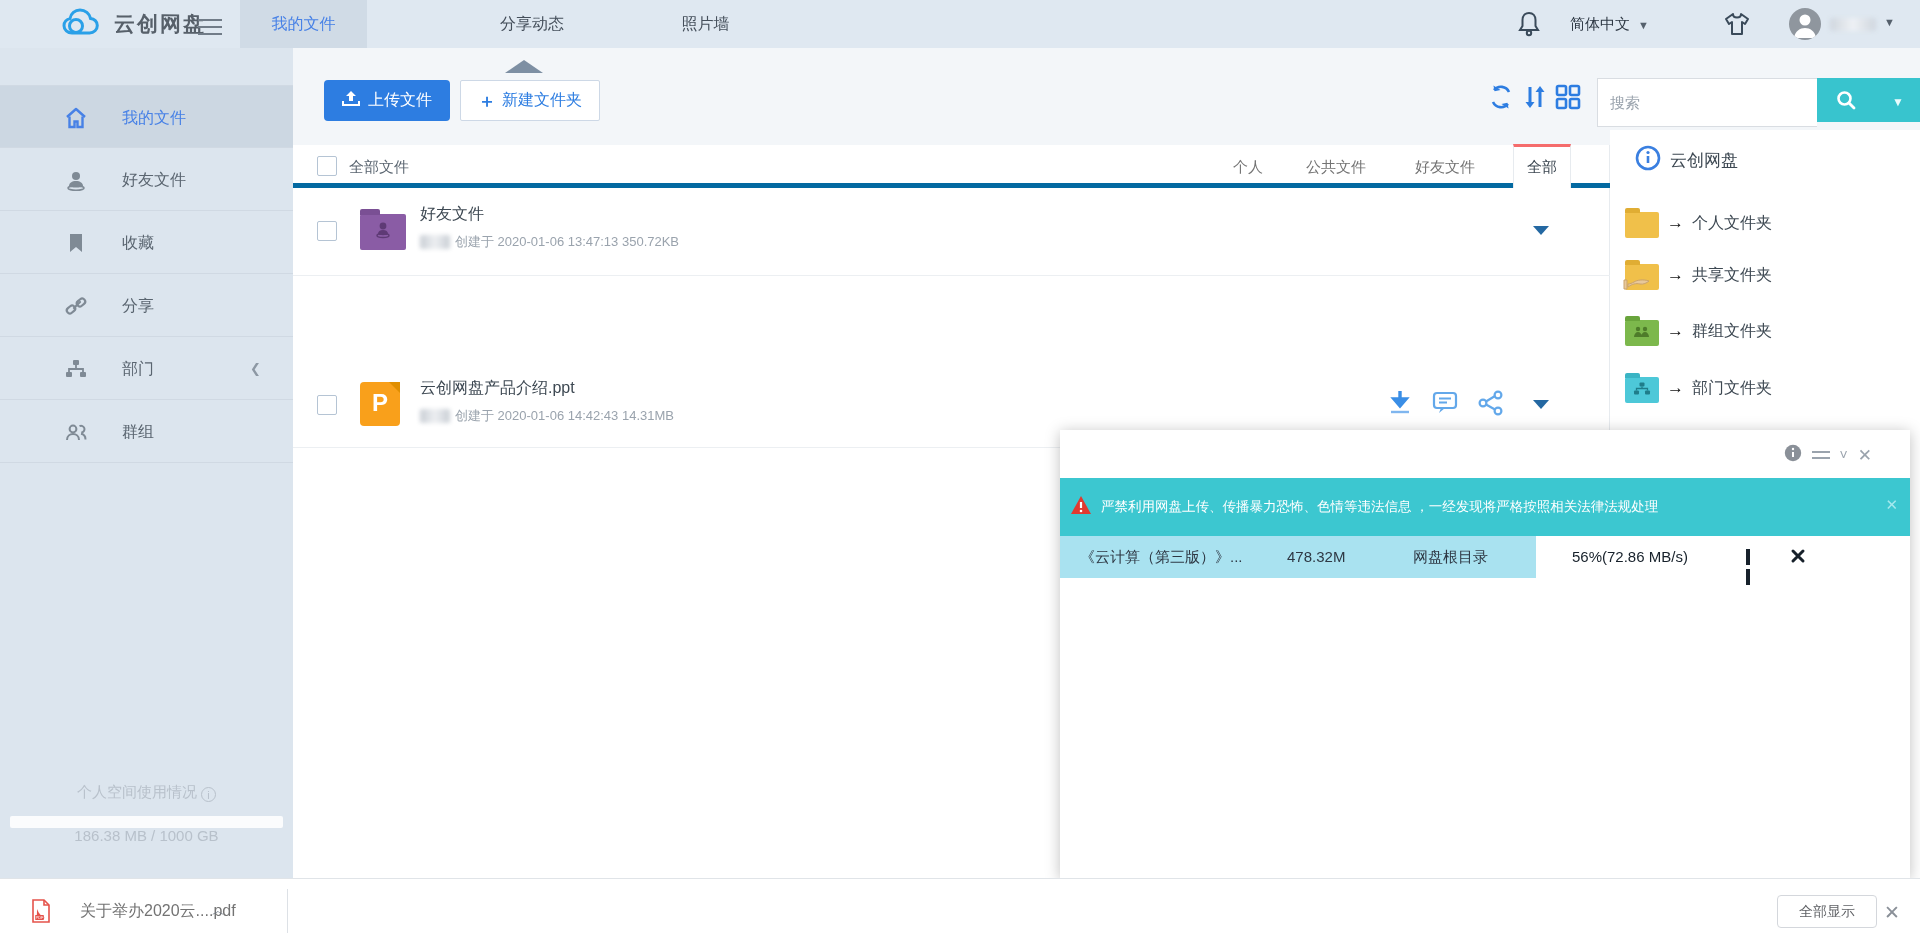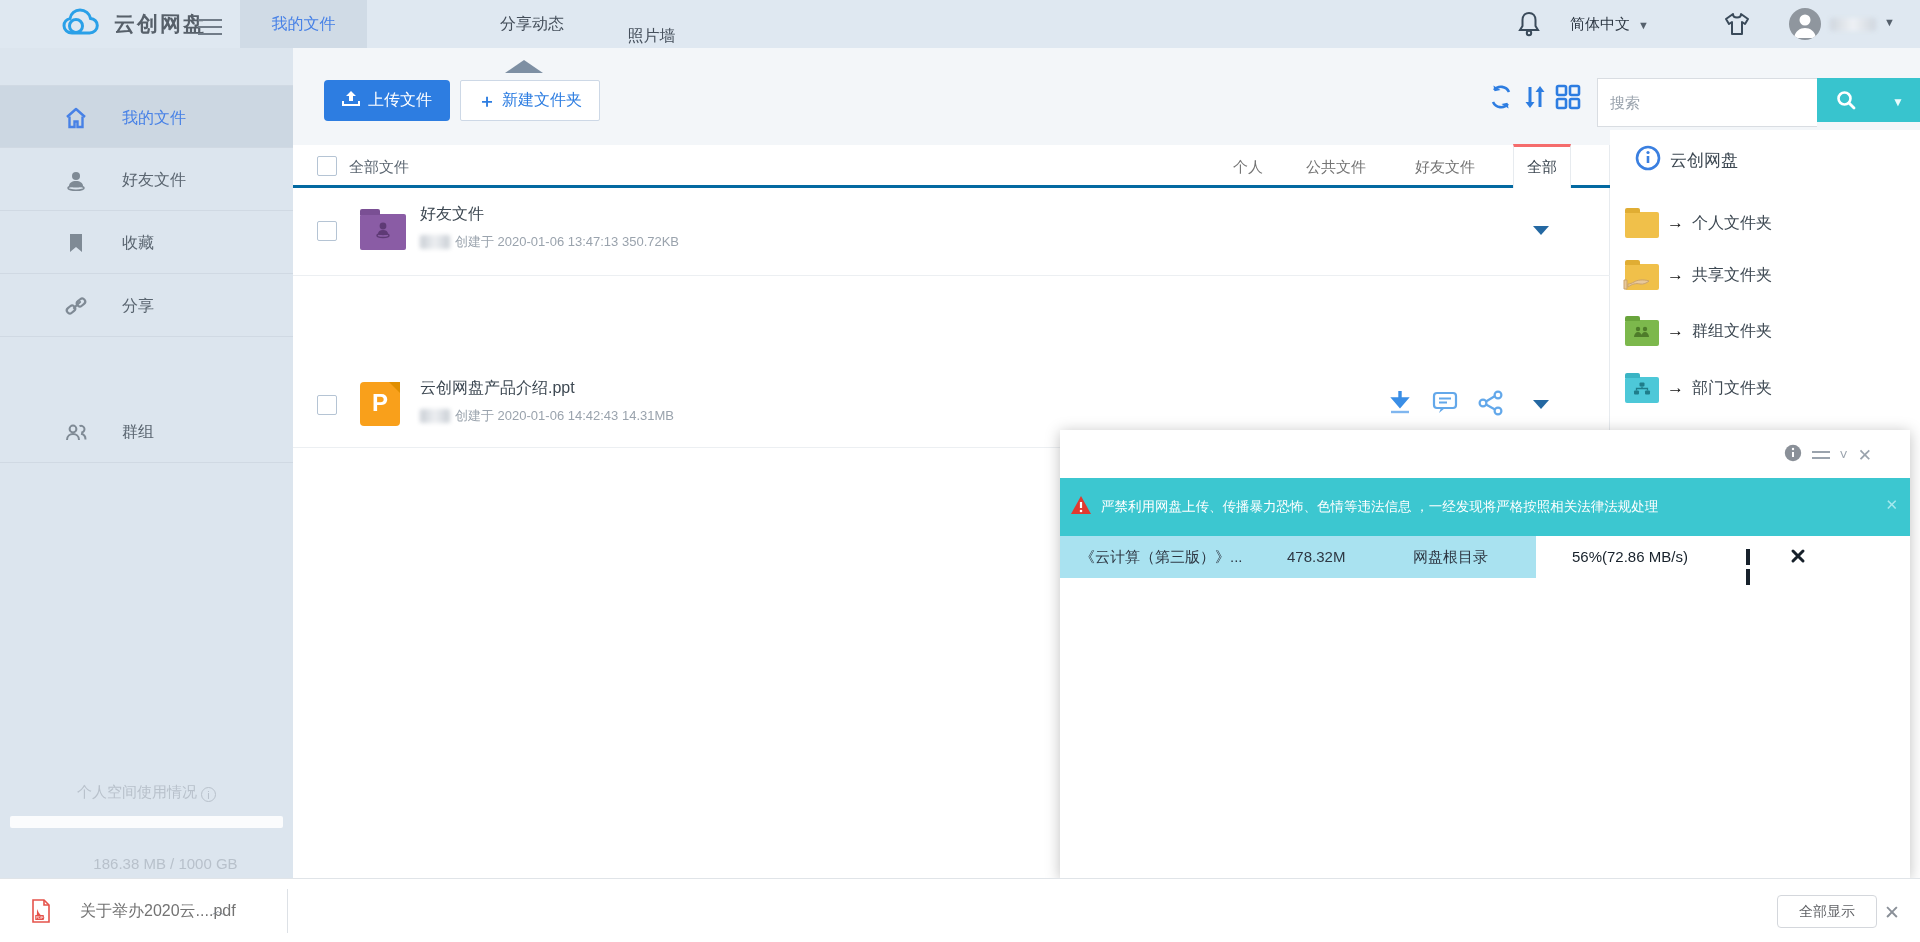--- a/index.html
+++ b/index.html
@@ -9,21 +9,21 @@
 
   
   .topbar { position:absolute; left:0; top:0; width:1920px; height:48px; background:#dfe8f1; z-index:30; }
   .logo { position:absolute; left:62px; top:0; height:48px; display:flex; align-items:center; gap:10px; }
   .logo-text { font-size:21px; font-weight:bold; color:#57606a; letter-spacing:2px; }
   .hamburger { position:absolute; left:198px; top:14px; width:24px; height:20px; cursor:pointer; }
   .hamburger span { display:block; width:24px; height:2px; background:#717c88; margin-top:5px; }
   .top-tab { position:absolute; top:0; height:48px; line-height:48px; text-align:center; font-size:16px; color:#454f5b; cursor:pointer; }
   .top-tab.t1 { left:240px; width:127px; background:#d0dbe6; color:#4781e6; }
   .top-tab.t2 { left:467px; width:130px; }
-  .top-tab.t3 { left:588px; width:127px;margin-top:12px; }
+  .top-tab.t3 { left:642px; width:127px; }
   .bell { position:absolute; left:1516px; top:11px; }
   .lang { position:absolute; left:1570px; top:0; height:48px; line-height:48px; font-size:15px; color:#2e3844; cursor:pointer; }
   .lang .chev { color:#55606c; font-size:11px; margin-left:8px; }
   .shirt { position:absolute; left:1724px; top:11px; }
   .avatar { position:absolute; left:1789px; top:8px; width:32px; height:32px; border-radius:50%; background:#8f969e; overflow:hidden; }
   .user-blur { position:absolute; left:1830px; top:18px; width:46px; height:13px; border-radius:2px;
     background:linear-gradient(90deg,#cfd6de,#eef1f5,#cfd6de); filter:blur(2px); }
   .user-chev { position:absolute; left:1884px; top:16px; color:#55606c; font-size:11px; }
 
   
@@ -31,40 +31,40 @@
   .side-item { position:absolute; left:0; width:293px; height:63px; border-bottom:1px solid #d0d9e3; cursor:pointer; }
   .side-item .s-icon { position:absolute; left:64px; top:20px; width:24px; height:24px; }
   .side-item .s-label { position:absolute; left:122px; top:0; line-height:63px; font-size:16px; color:#5a6570; }
   .side-item.active { background:#ccd7e2; border-top:1px solid #d0d9e3; }
   .side-item.active .s-label { color:#4781e6; }
   .side-collapse { position:absolute; right:32px; top:0; line-height:63px; color:#8d98a4; font-size:13px; }
   .storage { position:absolute; left:0; top:735px; width:293px; text-align:center; color:#b8c1cb; }
   .storage-title { font-size:15px; }
   .storage-bar { position:absolute; left:10px; top:33px; width:273px; height:12px; background:#fbfcfd; border-radius:2px; overflow:hidden; }
   .storage-fill { height:12px; background:#8fc3f0; }
-  .storage-usage { position:absolute; left:0; top:72px; width:293px; font-size:15px;margin-left:19px; }
+  .storage-usage { position:absolute; left:0; top:44px; width:293px; font-size:15px; }
   .i-circle { display:inline-block; width:15px; height:15px; border:1px solid #b8c1cb; border-radius:50%; font-size:11px; line-height:14px; text-align:center; vertical-align:-2px; margin-left:4px; font-style:normal; }
 
   
   .main-strip { position:absolute; left:293px; top:48px; width:1627px; height:97px; background:#f3f6f9; }
   .notch { position:absolute; left:212px; top:12px; width:0; height:0; border-left:19px solid transparent; border-right:19px solid transparent; border-bottom:13px solid #7d8fa3; }
   .btn-upload { position:absolute; left:31px; top:32px; width:126px; height:41px; background:#2d7de1; border:none; border-radius:4px; color:#fff; font-size:16px; cursor:pointer; display:flex; align-items:center; justify-content:center; gap:8px; }
   .btn-newfolder { position:absolute; left:167px; top:32px; width:140px; height:41px; background:#fff; border:1px solid #cdd8e6; border-radius:2px; color:#2d7de1; font-size:16px; cursor:pointer; display:flex; align-items:center; justify-content:center; gap:6px; }
   .tool-ic { position:absolute; top:36px; cursor:pointer; }
   .tool-refresh { left:1195px; } .tool-sort { left:1230px; } .tool-grid { left:1262px; }
   .search-box { position:absolute; left:1304px; top:30px; width:220px; height:49px; background:#fff; border:1px solid #d9dde2; border-right:none; }
   .search-box input { width:100%; height:100%; border:none; outline:none; padding:0 12px; font-size:15px; color:#303133; font-family:inherit; background:transparent; }
   .search-box input::placeholder { color:#9aa3ad; }
   .search-btn { position:absolute; left:1524px; top:30px; width:103px; height:44px; background:#38c4ce; border:none; cursor:pointer; }
   .search-btn .mag { position:absolute; left:18px; top:11px; }
   .search-btn .sb-chev { position:absolute; right:16px; top:17px; color:#eafcfd; font-size:12px; }
 
   
   .content { position:absolute; left:293px; top:145px; width:1317px; height:733px; background:#fff; border-right:1px solid #e7ebef; }
-  .list-header { position:absolute; left:0; top:0; width:1317px; height:43px; border-bottom:3px solid #0369a1; }
+  .list-header { position:absolute; left:0; top:0; width:1317px; height:43px; border-bottom:5px solid #0369a1; }
   .checkbox { position:absolute; width:20px; height:20px; border:1px solid #b5c4d4; border-radius:2px; background:#fff; cursor:pointer; }
   .list-header .checkbox { left:24px; top:11px; }
   .select-all-label { position:absolute; left:56px; top:0; line-height:43px; font-size:15px; color:#5a6570; }
   .ftab { position:absolute; top:0; line-height:43px; font-size:15px; color:#737373; cursor:pointer; }
   .ftab.f1 { left:940px; } .ftab.f2 { left:1013px; } .ftab.f3 { left:1122px; }
   .ftab-all { position:absolute; left:1220px; top:-1px; width:58px; height:44px; background:#fff; border-left:1px solid #e7ebef; border-right:1px solid #e7ebef; border-top:3px solid #f56c6c; text-align:center; line-height:40px; font-size:15px; color:#3d4852; cursor:pointer; }
   .frow { position:absolute; left:0; width:1317px; border-bottom:1px solid #eceff2; }
   .frow .checkbox { left:24px; top:33px; }
   .row-icon { position:absolute; left:67px; top:20px; }
   .row-name { position:absolute; left:127px; top:16px; font-size:16px; color:#3d4852; cursor:pointer; }
@@ -203,20 +203,32 @@
     </div>
     <div class="side-item" style="top:226px">
       <span class="s-icon"><svg width="24" height="24" viewBox="0 0 24 24">
             <g fill="none" stroke="#7f8a95" stroke-width="2.2" stroke-linecap="round">
               <path d="M10 14l6-6"></path>
               <rect x="2.5" y="12.5" width="9" height="6" rx="3" transform="rotate(-40 7 15.5)"></rect>
               <rect x="12.5" y="5.5" width="9" height="6" rx="3" transform="rotate(-40 17 8.5)"></rect>
             </g>
           </svg></span>
       <span class="s-label">分享</span>
+    </div>
+    <div class="side-item" style="top:289px">
+      <span class="s-icon"><svg width="24" height="24" viewBox="0 0 24 24">
+            <g fill="#7f8a95">
+              <rect x="9" y="3" width="6" height="5" rx="1"></rect>
+              <rect x="2" y="15" width="6" height="5" rx="1"></rect>
+              <rect x="16" y="15" width="6" height="5" rx="1"></rect>
+            </g>
+            <path d="M12 8v4M5 15v-3h14v3" fill="none" stroke="#7f8a95" stroke-width="1.8"></path>
+          </svg></span>
+      <span class="s-label">部门</span>
+      <span class="side-collapse">❮</span>
     </div>
     <div class="side-item" style="top:352px">
       <span class="s-icon"><svg width="24" height="24" viewBox="0 0 24 24">
             <g fill="none" stroke="#7f8a95" stroke-width="2">
               <circle cx="9" cy="9" r="3.4"></circle>
               <path d="M3 20c0-4 3-6 6-6s6 2 6 6"></path>
               <path d="M15.5 6.2a3.4 3.4 0 1 1 1.8 6.4M17 13.8c2.8.5 4.5 2.6 4.5 5.7"></path>
             </g>
           </svg></span>
       <span class="s-label">群组</span>

